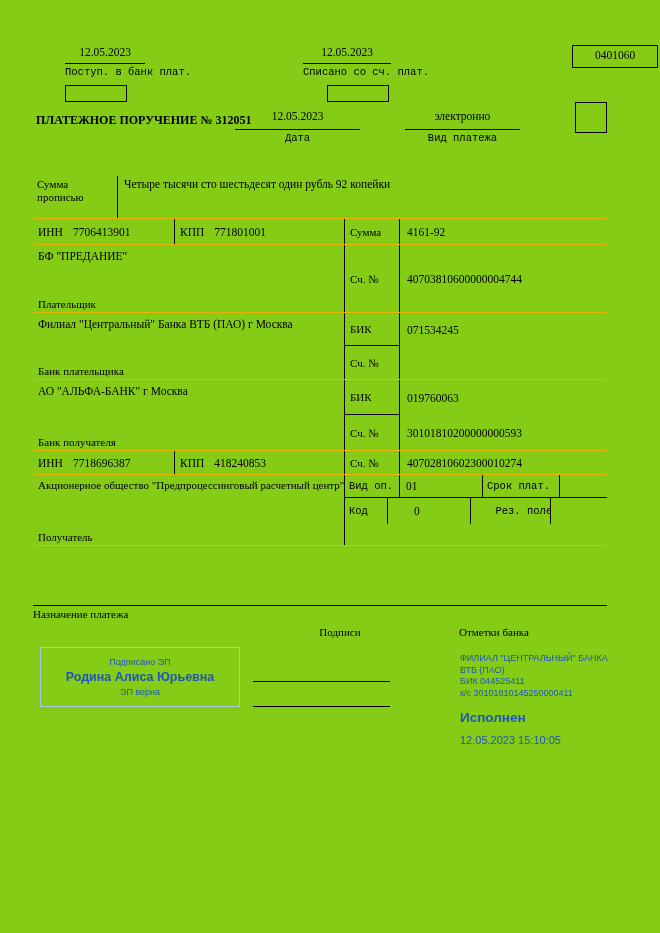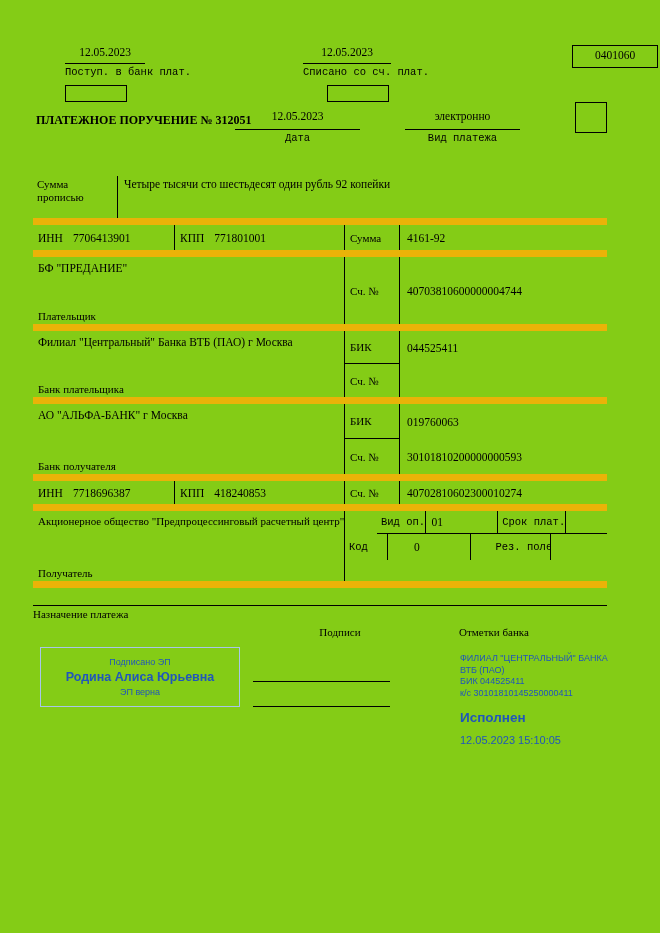--- a/index.html
+++ b/index.html
@@ -6,21 +6,21 @@
   html,body{margin:0;padding:0;background:#ffffff;}
   .page{position:relative;width:660px;height:933px;background:#84cc16;color:#000;
         font-family:"Liberation Serif","DejaVu Serif",serif;font-size:11.5px;overflow:hidden;}
   .abs{position:absolute;}
   .small{font-size:10.5px;font-family:Liberation Mono, monospace;}
   .lbl{font-size:11px;}
   .center{text-align:center;}
   .u{border-bottom:1px solid #000;}
   .box{border:1px solid #000;}
   .bold{font-weight:bold;}
-  .t-row{display:flex;border-bottom:7px solid #eab308;}
+  .t-row{display:flex;border-bottom:1px solid #eab308;}
   .br{border-right:1px solid #000;}
   .bb{border-bottom:1px solid #000;}
   .hpad{padding-left:5px;padding-right:3px;}
   .vcenter{display:flex;align-items:center;}
   .col-between{display:flex;flex-direction:column;justify-content:space-between;}
   .subrow{display:flex;}
   .cell{box-sizing:border-box;white-space:nowrap;overflow:hidden;}
   .gap{margin-left:10px;}
   .sig-stamp{border:1px solid var(--stamp-border,#a8c6e8);color:var(--stamp-blue,#2056bb);
              display:flex;flex-direction:column;align-items:center;justify-content:center;gap:3px;
@@ -87,21 +87,21 @@
     </div>
 
     <div class="t-row" style="height:66px;">
       <div class="cell br col-between" style="width:312px;">
         <div class="hpad" style="padding-top:5px;">Филиал "Центральный" Банка ВТБ (ПАО) г Москва</div>
         <div class="hpad lbl" style="padding-bottom:2px;">Банк плательщика</div>
       </div>
       <div style="width:262px;display:flex;flex-direction:column;">
         <div class="subrow" style="height:33px;">
           <div class="cell br bb hpad vcenter lbl" style="width:55px;">БИК</div>
-          <div class="cell vcenter" style="width:207px;padding-left:7px;">044525411</div>
+          <div class="cell vcenter" style="width:207px;padding-left:7px;">071534245</div>
         </div>
         <div class="subrow" style="height:33px;">
           <div class="cell br hpad vcenter lbl" style="width:55px;">Сч. №</div>
         </div>
       </div>
     </div>
 
     <div class="t-row" style="height:70px;">
       <div class="cell br col-between" style="width:312px;">
         <div class="hpad" style="padding-top:5px;">АО "АЛЬФА-БАНК" г Москва</div>
@@ -131,21 +131,21 @@
       <div class="cell br hpad vcenter lbl" style="width:55px;">Сч. №</div>
       <div class="cell vcenter" style="width:207px;padding-left:7px;">40702810602300010274</div>
     </div>
 
     <div class="t-row" style="height:70px;">
       <div class="cell br col-between" style="width:312px;">
         <div class="hpad" style="padding-top:4px;font-size:11px;">Акционерное общество "Предпроцессинговый расчетный центр"</div>
         <div class="hpad lbl" style="padding-bottom:2px;">Получатель</div>
       </div>
       <div style="width:262px;display:flex;flex-direction:column;">
-        <div class="subrow bb" style="height:22px;margin-left:32px;">
+        <div class="subrow bb" style="height:22px;">
           <div class="cell br hpad vcenter small" style="width:55px;padding-left:4px;">Вид оп.</div>
           <div class="cell br vcenter" style="width:83px;padding-left:6px;">01</div>
           <div class="cell br hpad vcenter small" style="width:77px;padding-left:4px;">Срок плат.</div>
           <div class="cell vcenter" style="width:47px;padding-left:5px;"></div>
         </div>
         <div class="subrow" style="height:26px;gap:20px;">
           <div class="cell br hpad vcenter small" style="width:55px;padding-left:4px;">Код</div>
           <div class="cell br vcenter" style="width:83px;padding-left:6px;">0</div>
           <div class="cell br hpad vcenter small" style="width:77px;padding-left:4px;">Рез. поле</div>
           <div class="cell vcenter" style="width:47px;padding-left:5px;"></div>

